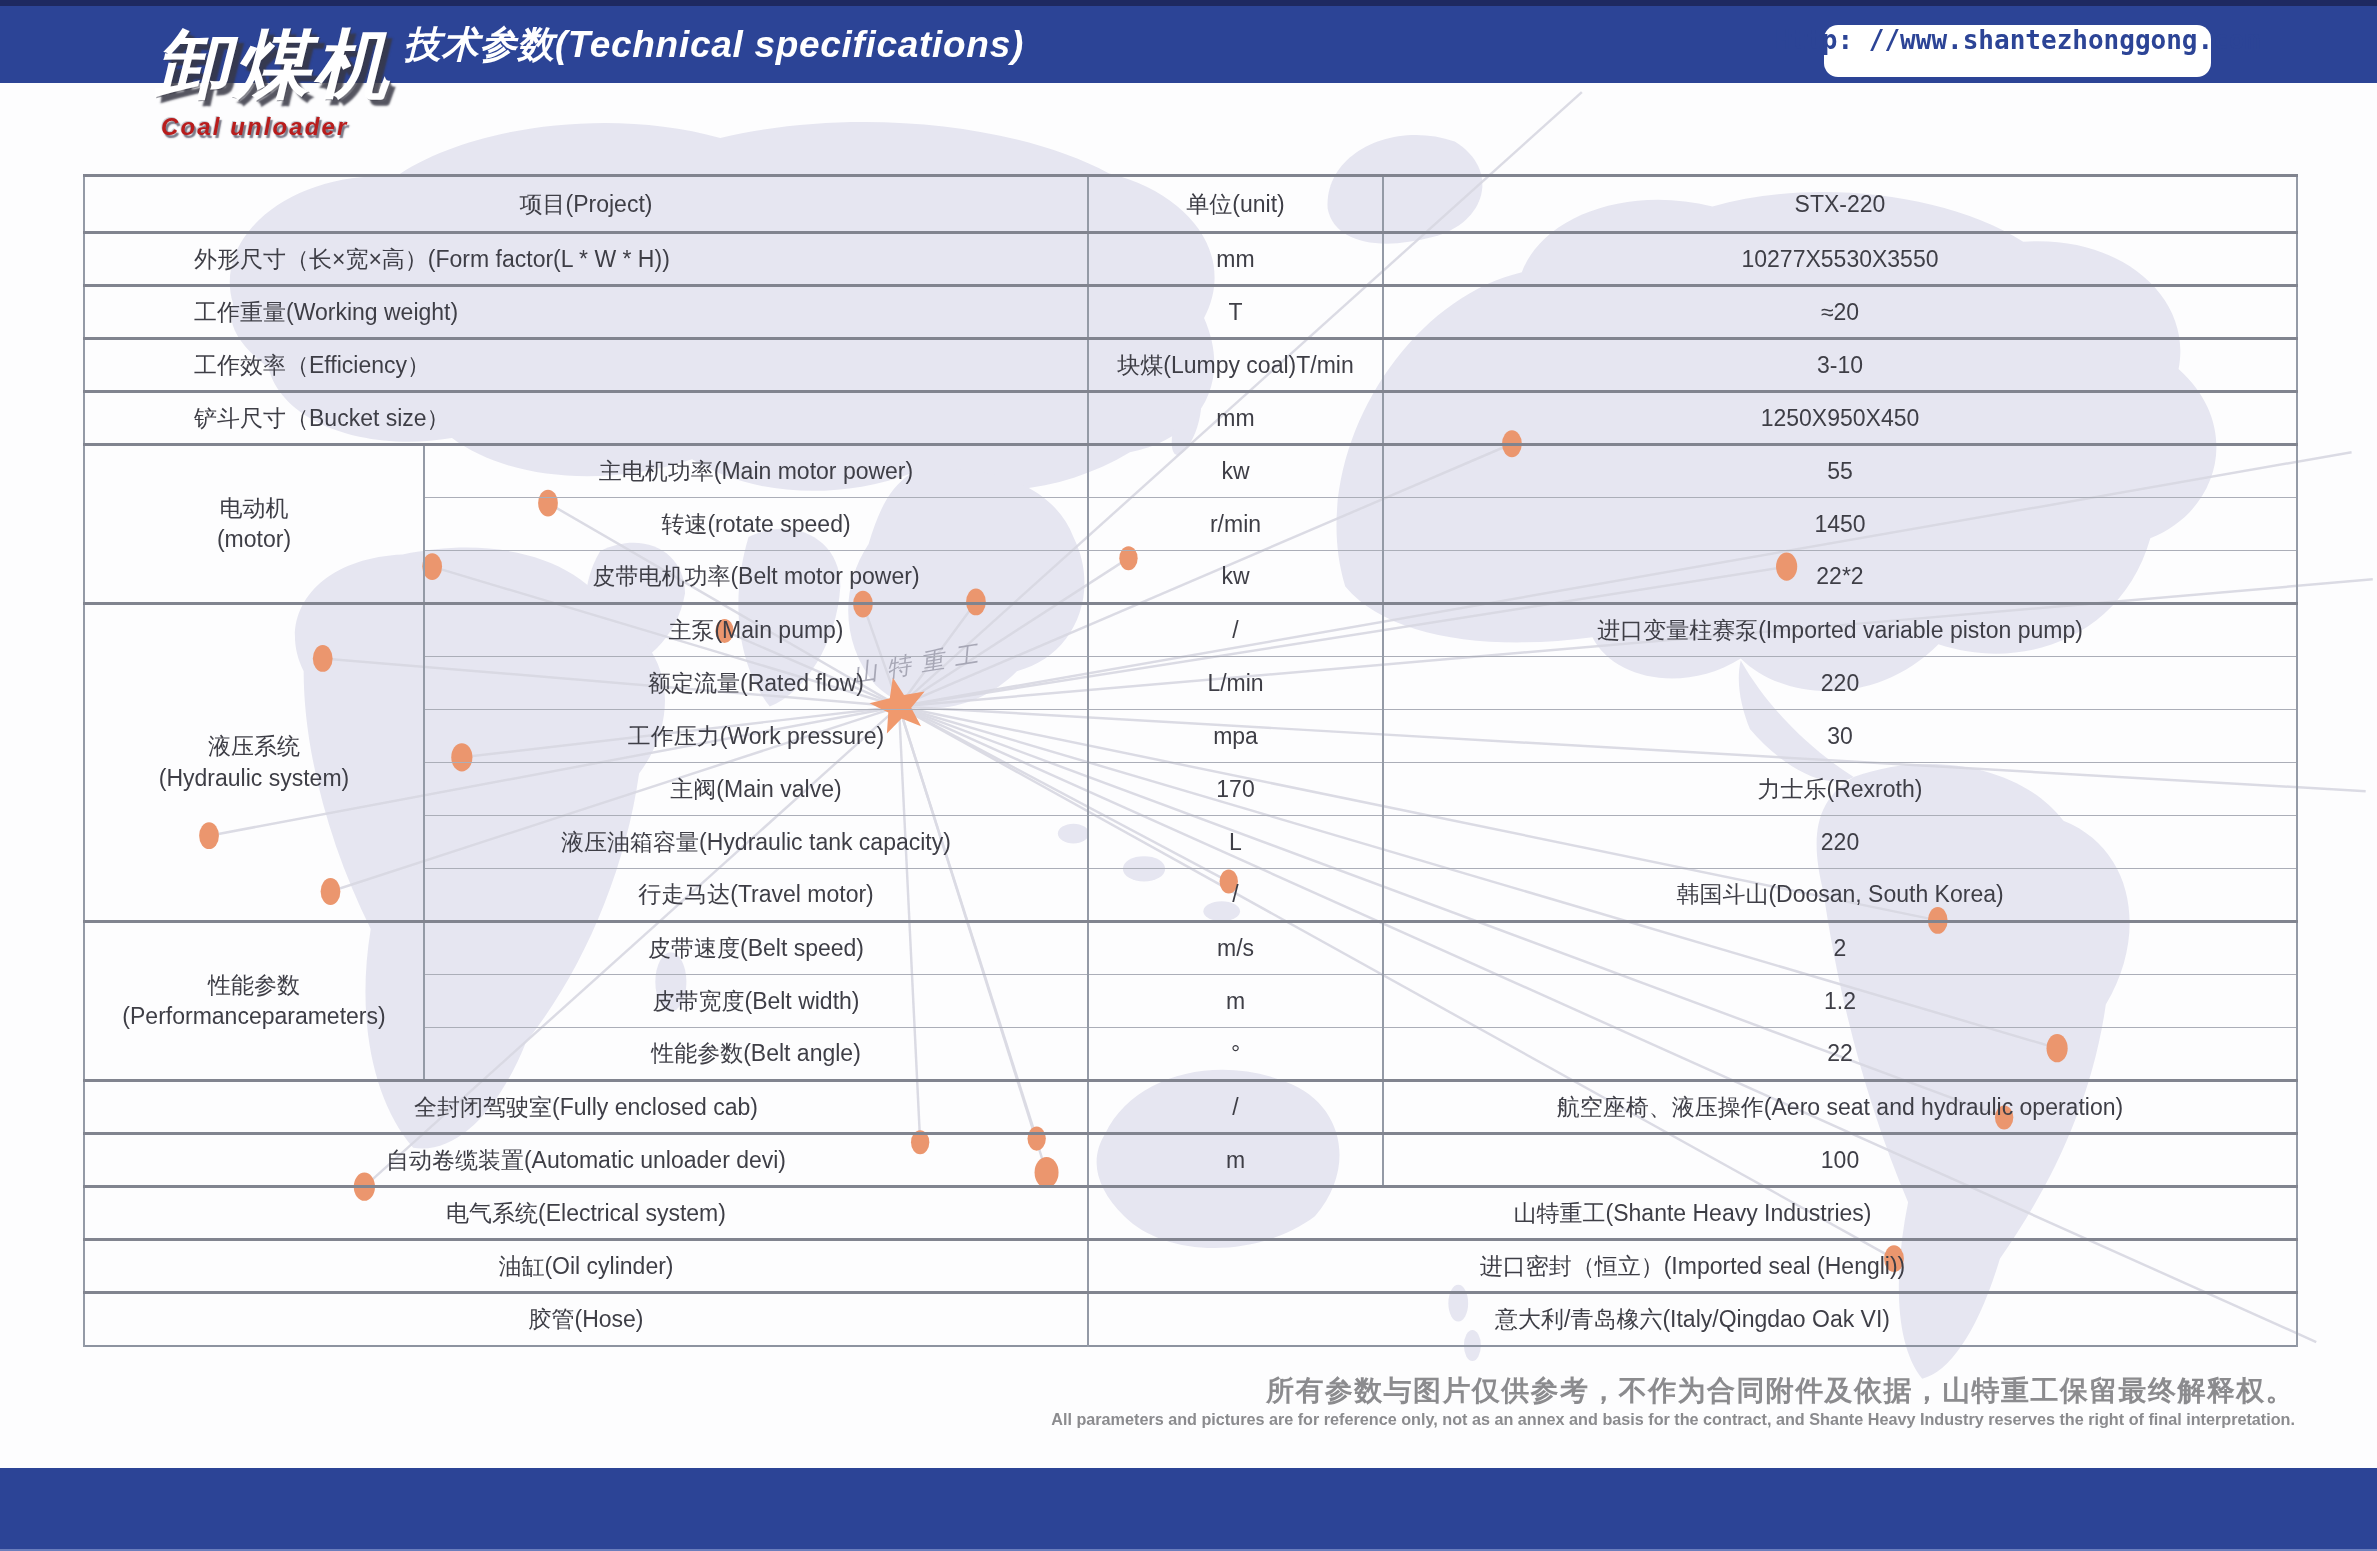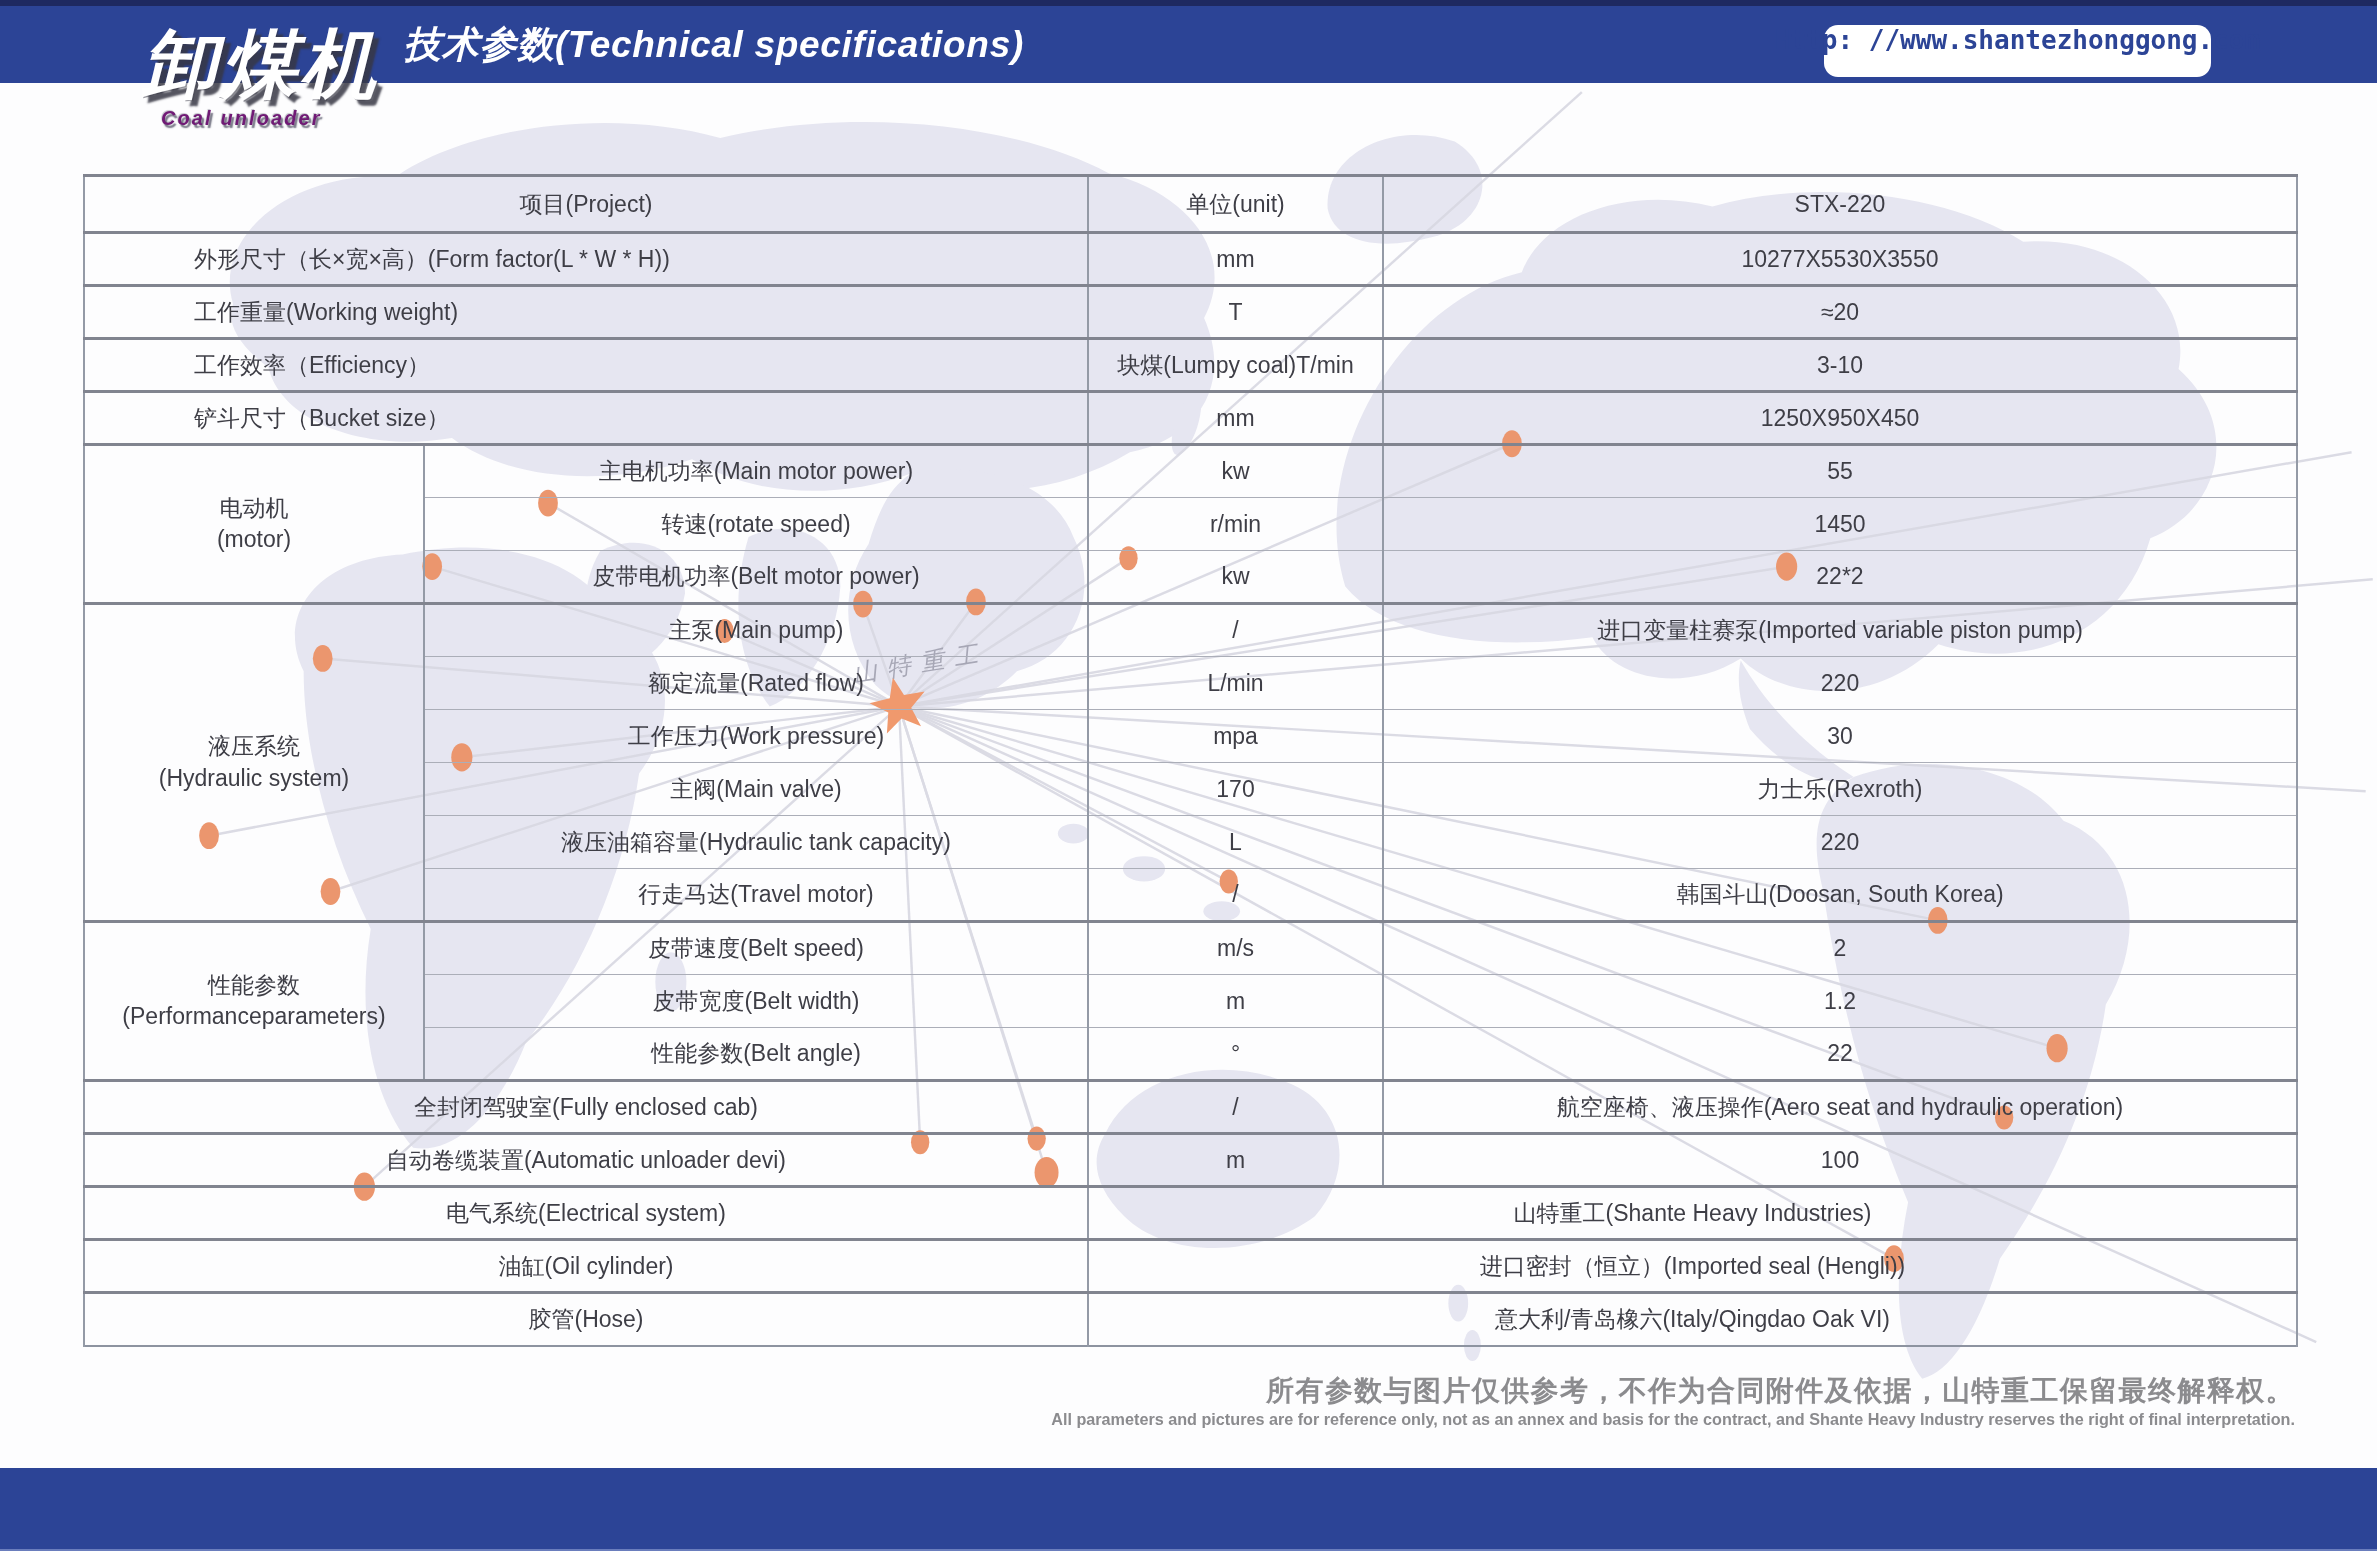--- a/index.html
+++ b/index.html
@@ -9,29 +9,29 @@
     font-family:"Liberation Sans","DejaVu Sans",sans-serif;
   }
   
   .topbar{position:absolute;left:0;top:0;width:2377px;height:83px;background:#2c4496;z-index:2;}
   .topbar-edge{position:absolute;left:0;top:0;width:2377px;height:5.7px;background:#1e2960;z-index:3;}
   .bottombar{position:absolute;left:0;bottom:0;width:2377px;height:84px;background:#2c4496;z-index:2;}
   .bottombar-edge{position:absolute;left:0;bottom:0;width:2377px;height:3.5px;background:#8496cc;opacity:.7;z-index:3;}
 
   
   .logo-cn{
-    position:absolute;left:142px;top:25.4px;z-index:6;
+    position:absolute;left:155px;top:25.4px;z-index:6;
     font-size:75px;line-height:1.05;font-weight:bold;font-style:italic;
     color:#ffffff;letter-spacing:4.2px;
     text-shadow:5.7px 5.7px 2.1px rgba(55,55,68,.85), 1.4px 1.4px 0 rgba(55,55,68,.5);
     white-space:nowrap;
   }
   .logo-en{
-    position:absolute;left:161px;top:107px;z-index:6;
-    font-size:20px;font-weight:bold;font-style:italic;color:#701a75;letter-spacing:2.1px;
+    position:absolute;left:161px;top:113px;z-index:6;
+    font-size:24px;font-weight:bold;font-style:italic;color:#b91c1c;letter-spacing:2.1px;
     text-shadow:2.1px 2.8px 1.4px rgba(110,110,125,.95), -0.7px -0.7px 0.7px rgba(160,160,172,.6);
     white-space:nowrap;
   }
   .page-title{
     position:absolute;left:404px;top:20px;z-index:6;
     font-size:37px;font-weight:bold;font-style:italic;color:#ffffff;letter-spacing:0.7px;
     white-space:nowrap;
   }
   .url-box{
     position:absolute;left:1824px;top:25.4px;width:387px;height:52px;z-index:6;

